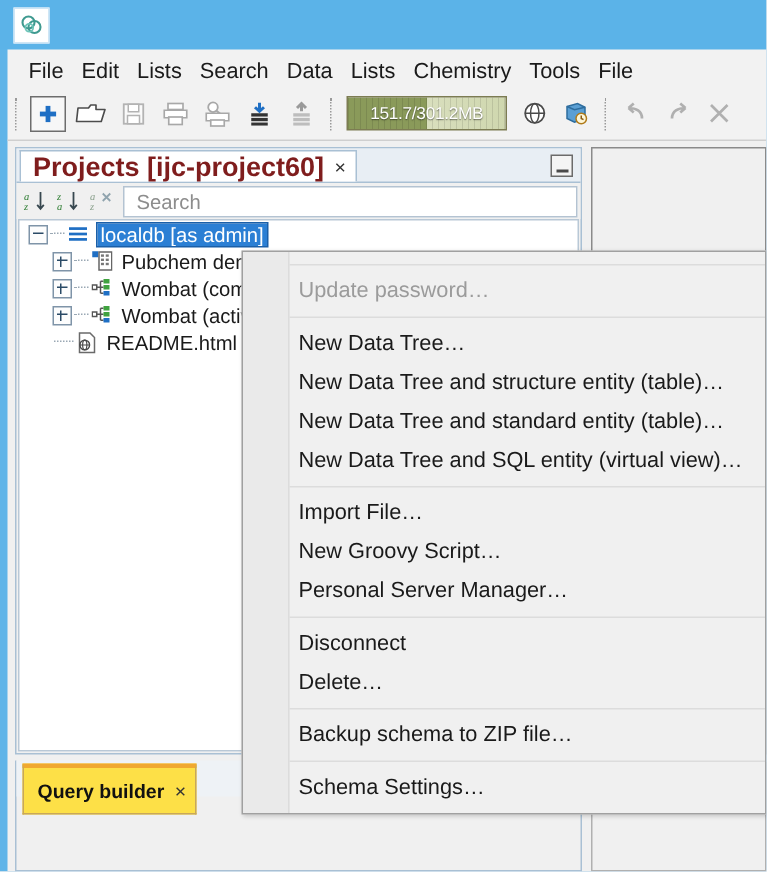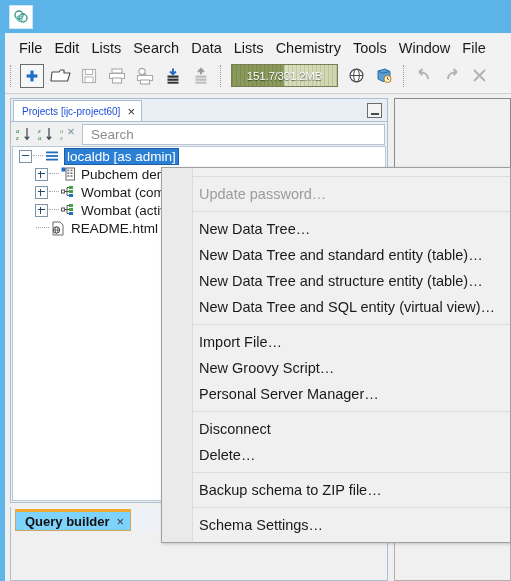--- a/index.html
+++ b/index.html
@@ -113,21 +113,21 @@
     position: absolute; left: 2px; top: 1px;
     height: 21px;
     background: #ffffff;
     border: 1px solid #a9c0d4;
     border-bottom: none;
     display: flex; align-items: center;
     padding: 0 6px 0 8px;
     box-sizing: border-box;
   }
   .proj-tab-label {
-    font-size: 10px; font-weight: normal; color: #1d4ed8;
+    font-size: 18px; font-weight: bold; color: #7f1d1d;
     white-space: nowrap;
   }
   .tab-close {
     font-size: 13px; color: #333;
     margin-left: 7px; line-height: 1;
   }
   .win-minimize {
     position: absolute; right: 5px; top: 4px;
     width: 13px; height: 13px;
     border: 1px solid #6b6b6b;
@@ -218,22 +218,22 @@
     border: 1px solid #a9c0d4;
     border-top: none;
     box-sizing: border-box;
   }
   .qb-tabrow {
     position: relative; height: 24px;
     background: #eef2f6;
   }
   .qb-tab {
     position: absolute; left: 4px; top: 2px;
-    height: 22px;
-    background: #7dd3fc;
+    height: 34px;
+    background: #fde047;
     border: 1px solid #c8a75a;
     border-top: 3px solid #f0a830;
     display: flex; align-items: center;
     padding: 0 6px 0 9px;
     box-sizing: border-box;
   }
   .qb-tab-label { font-size: 13px; font-weight: bold; color: #111; }
 
   
   .right-panel {
@@ -301,21 +301,20 @@
 
   <div class="menubar">
     <div class="menu-item">File</div>
     <div class="menu-item">Edit</div>
     <div class="menu-item">Lists</div>
     <div class="menu-item">Search</div>
     <div class="menu-item">Data</div>
     <div class="menu-item">Lists</div>
     <div class="menu-item">Chemistry</div>
     <div class="menu-item">Tools</div>
-    <div class="menu-item">Window</div>
     <div class="menu-item">File</div>
   </div>
 
   <div class="toolbar">
     <div class="tb-sep"></div>
 
     <div class="tb-btn framed">
       <svg width="14" height="14" viewBox="0 0 14 14">
         <rect x="5.4" y="1.6" width="3.2" height="10.8" fill="#1f6fc4"></rect>
         <rect x="1.6" y="5.4" width="10.8" height="3.2" fill="#1f6fc4"></rect>
@@ -553,22 +552,22 @@
   <div class="ctx-menu">
     <div class="ctx-gutter"></div>
     <div class="ctx-list">
 
       <div class="ctx-sep"></div>
 
       <div class="ctx-item disabled">Update password…</div>
       <div class="ctx-sep"></div>
 
       <div class="ctx-item">New Data Tree…</div>
+      <div class="ctx-item">New Data Tree and structure entity (table)…</div>
       <div class="ctx-item">New Data Tree and standard entity (table)…</div>
-      <div class="ctx-item">New Data Tree and structure entity (table)…</div>
       <div class="ctx-item">New Data Tree and SQL entity (virtual view)…</div>
       <div class="ctx-sep"></div>
 
       <div class="ctx-item">Import File…</div>
       <div class="ctx-item">New Groovy Script…</div>
       <div class="ctx-item">Personal Server Manager…</div>
       <div class="ctx-sep"></div>
 
       <div class="ctx-item">Disconnect</div>
       <div class="ctx-item">Delete…</div>

